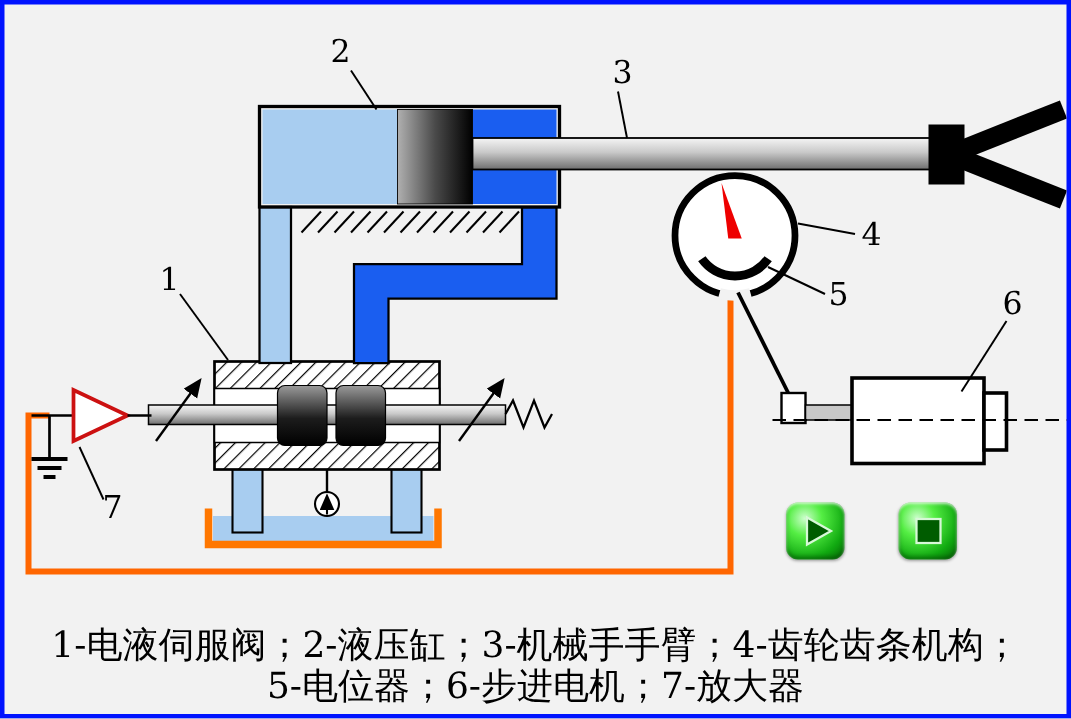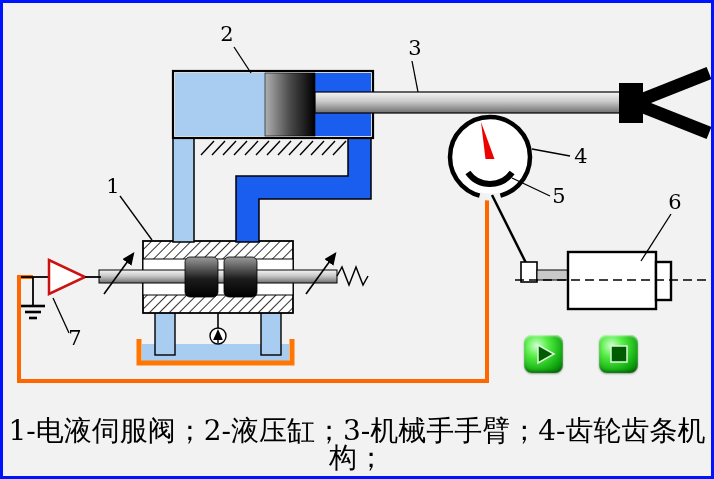--- a/index.html
+++ b/index.html
@@ -17,21 +17,21 @@
     position:absolute; width:39px; height:38px; border-radius:8px;
     background: radial-gradient(circle at 32% 28%, #ccffcc 0%, #55ee44 30%, #11aa11 70%, #056405 100%);
     box-shadow: inset 0 1px 2px rgba(255,255,255,.75), inset 0 -2px 3px rgba(0,60,0,.5), 0 1px 2px rgba(0,0,0,.35);
     cursor:pointer; display:flex; align-items:center; justify-content:center;
   }
   #btnPlay { left:521px; top:332px; }
   #btnStop { left:596px; top:332px; }
   .caption {
     position:absolute; left:0; top:414px; width:100%; text-align:center;
     font-family:"DejaVu Serif","Liberation Serif",serif;
-    font-size:28px; line-height:27px; color:#000;
+    font-size:24px; line-height:27px; color:#000;
   }
 </style>
 </head>
 <body>
 
 <div class="stage">
   <svg class="diagram" width="714" height="479" viewBox="0 0 714 479">
     <defs>
       <linearGradient id="gRod" x1="0" y1="0" x2="0" y2="1">
         <stop offset="0" stop-color="#f5f5f5"></stop>
@@ -171,14 +171,15 @@
     </svg>
   </div>
   <div class="btn" id="btnStop">
     <svg width="39" height="38" viewBox="0 0 39 38">
       <rect x="12" y="11" width="16" height="16" fill="#005c00" stroke="#d8f8d8" stroke-width="1.5"></rect>
     </svg>
   </div>
 
   <div class="caption">
     <div>1-电液伺服阀；2-液压缸；3-机械手手臂；4-齿轮齿条机构；</div>
+    <div>5-电位器；6-步进电机；7-放大器</div>
   </div>
 </div>
 
 </body></html>

